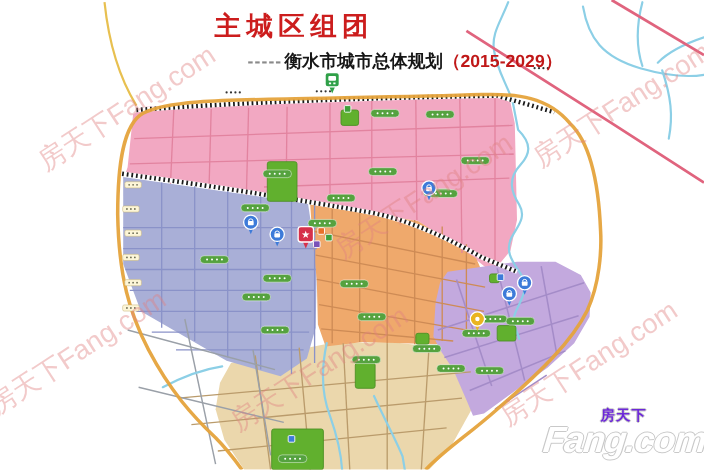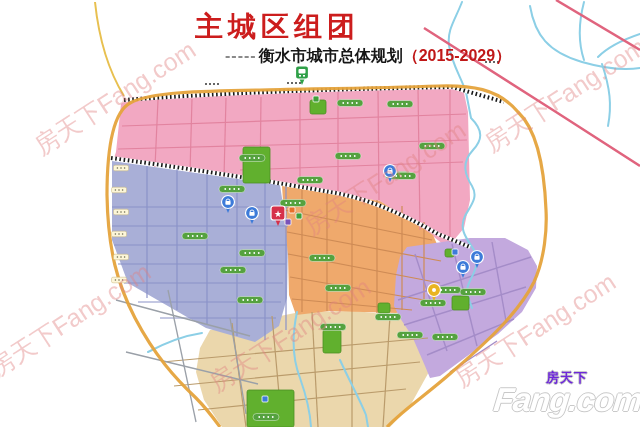--- a/index.html
+++ b/index.html
@@ -1,21 +1,21 @@
 <!DOCTYPE html>
 <html><head>
 <meta charset="utf-8">
 <style>
   html,body{margin:0;padding:0;background:#fff;}
   .stage{position:relative;width:640px;height:427px;background:#fff;overflow:hidden;
          font-family:"Liberation Sans","DejaVu Sans",sans-serif;}
   .stage svg{position:absolute;left:0;top:0;z-index:1;}
   
   .hdr{position:absolute;left:0;top:0;width:100%;z-index:40;pointer-events:none;}
-  .hdr-title{position:absolute;left:195px;top:8px;font-size:28px;font-weight:bold;
+  .hdr-title{position:absolute;left:195px;top:8px;font-size:24px;font-weight:bold;
              color:#cc1d1d;letter-spacing:5px;}
   .hdr-sub{position:absolute;left:225px;top:46px;font-size:16px;font-weight:bold;color:#161616;
            white-space:nowrap;}
   .hdr-sub .dashes{color:#8a8a8a;letter-spacing:1px;margin-right:2px;}
   .hdr-sub .years{color:#c01818;}
   
   .wm{position:absolute;z-index:30;white-space:nowrap;font-size:25px;font-weight:400;
       pointer-events:none;user-select:none;}
   
   .logo{position:absolute;right:0px;bottom:2px;width:152px;height:58px;z-index:50;}

